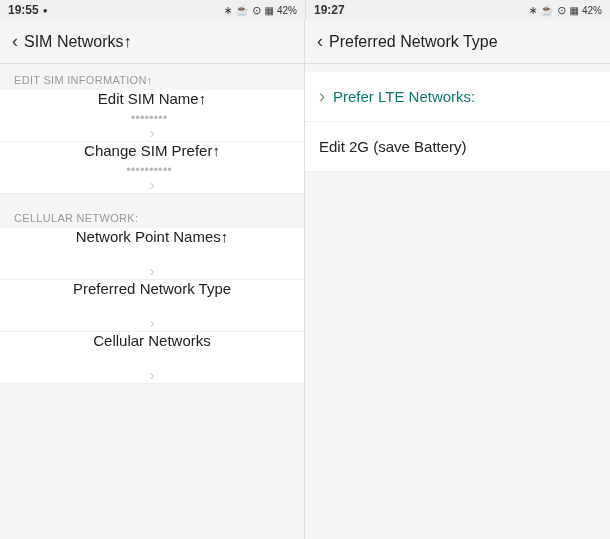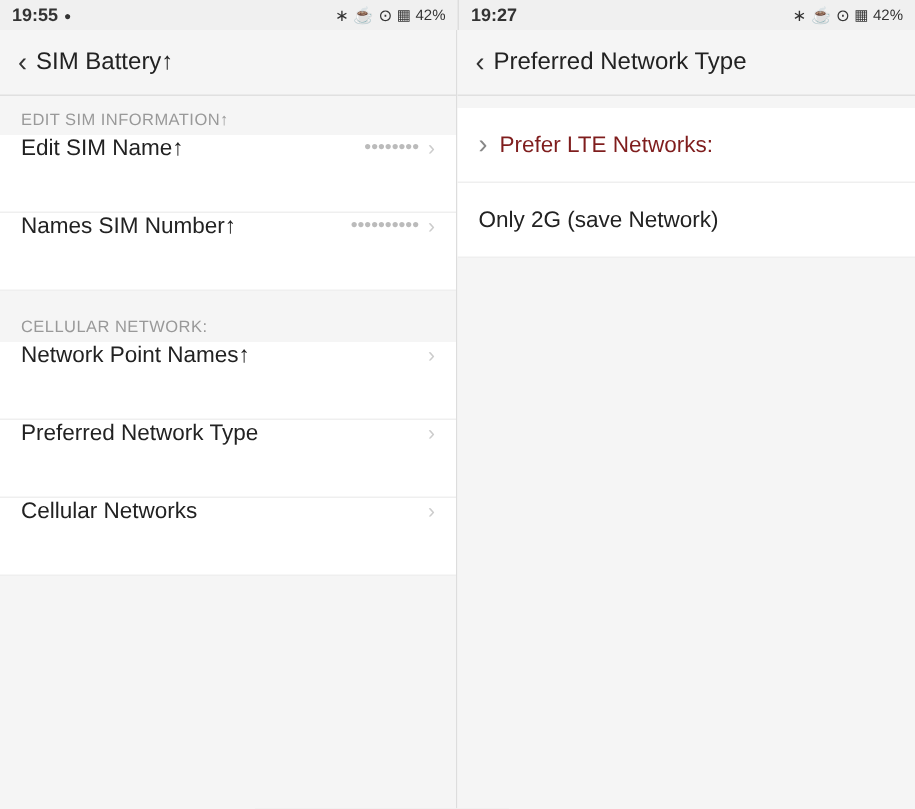--- a/index.html
+++ b/index.html
@@ -99,25 +99,26 @@
       color: #999;
       padding: 10px 14px 4px 14px;
       letter-spacing: 0.3px;
       text-transform: none;
     }
 
     
     .list-item {
       background: #fff;
       display: flex;
-      align-items: flex-start;
+      align-items: center;
       padding: 0 14px;
       height: 52px;
       border-bottom: 1px solid #efefef;
       cursor: pointer;
+      flex-direction: column;
     }
     .list-item:first-of-type {
       border-top: 1px solid #efefef;
     }
     .item-text {
       flex: 1;
       font-size: 15px;
       color: #222;
     }
     .item-value {
@@ -133,21 +134,21 @@
     
     .network-item {
       background: #fff;
       display: flex;
       align-items: center;
       padding: 0 14px;
       height: 50px;
       border-bottom: 1px solid #efefef;
     }
     .network-item.active .item-text {
-      color: #7f1d1d;
+      color: #0f766e;
       font-size: 15px;
     }
     .network-item.active::before {
       content: '›';
       font-size: 18px;
       color: #888;
       margin-right: 8px;
     }
 
     .empty-area {
@@ -192,33 +193,33 @@
       <span style="font-size:10px;">42%</span>
     </div>
   </div>
 </div>
 
 <div class="panels">
 
   <div class="left-panel">
     <div class="panel-header">
       <span class="back-arrow">‹</span>
-      <span class="panel-title">SIM Battery↑</span>
+      <span class="panel-title">SIM Networks↑</span>
     </div>
 
     <div class="section-label">EDIT SIM INFORMATION↑</div>
 
     <div class="list-item">
       <span class="item-text">Edit SIM Name↑</span>
       <span class="item-value">••••••••</span>
       <span class="chevron">›</span>
     </div>
 
     <div class="list-item">
-      <span class="item-text">Names SIM Number↑</span>
+      <span class="item-text">Change SIM Prefer↑</span>
       <span class="item-value">••••••••••</span>
       <span class="chevron">›</span>
     </div>
 
     <div class="divider-space"></div>
 
     <div class="section-label">CELLULAR NETWORK:</div>
 
     <div class="list-item">
       <span class="item-text">Network Point Names↑</span>
@@ -245,18 +246,18 @@
     </div>
 
     <div class="divider-space"></div>
 
     <div class="network-item active">
       <span class="item-text">Prefer LTE Networks:</span>
     </div>
 
 
     <div class="network-item">
-      <span class="item-text">Only 2G (save Network)</span>
+      <span class="item-text">Edit 2G (save Battery)</span>
     </div>
 
     <div class="empty-area"></div>
   </div>
 </div>
 
 </body></html>

